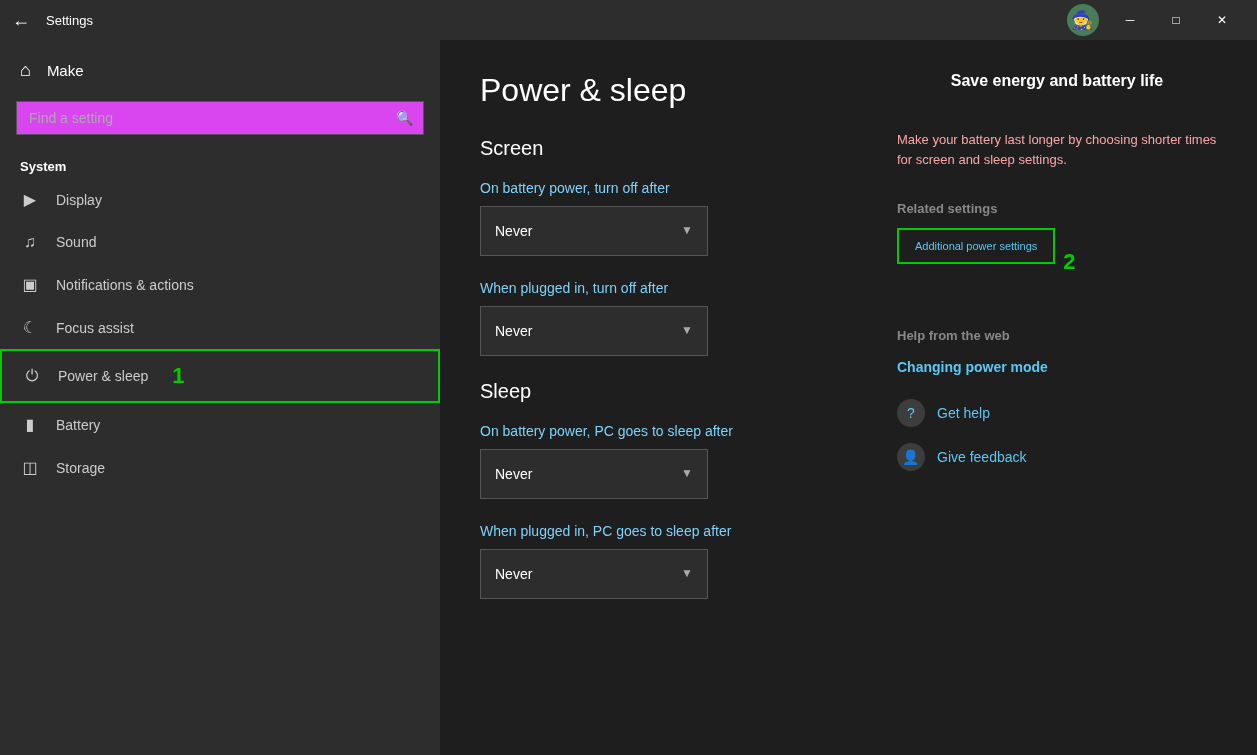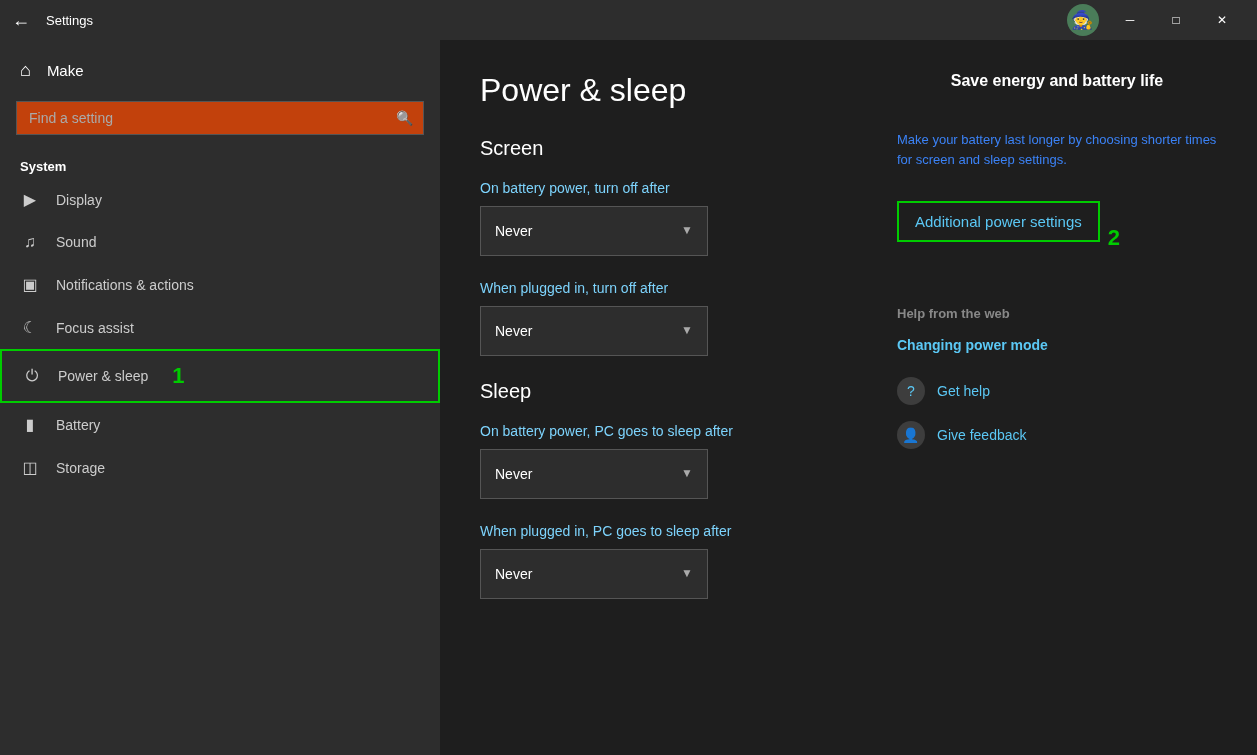--- a/index.html
+++ b/index.html
@@ -87,21 +87,21 @@
       font-size: 15px;
     }
     .sidebar-home .icon { font-size: 18px; }
 
     .search-box {
       margin: 8px 16px 16px 16px;
       position: relative;
     }
     .search-box input {
       width: 100%;
-      background: #c2410c;
+      background: #d946ef;
       border: 1px solid #555;
       color: #ffffff;
       padding: 8px 36px 8px 12px;
       font-size: 14px;
       outline: none;
     }
     .search-box input::placeholder { color: #aaa; }
     .search-box .search-icon {
       position: absolute;
       right: 10px;
@@ -195,37 +195,37 @@
     .side-info-title {
       font-size: 16px;
       font-weight: 600;
       color: #ffffff;
       margin-bottom: 8px;
       text-align: center;
     }
 
     .side-info-text {
       font-size: 13px;
-      color: #3b82f6;
+      color: #fca5a5;
       line-height: 1.5;
       margin-bottom: 32px;
       margin-top: 40px;
     }
 
     .related-settings-label {
       font-size: 13px;
       font-weight: 600;
       color: #888;
       margin-bottom: 12px;
     }
 
     .additional-power-link {
       display: inline-block;
       color: #5bc8f5;
-      font-size: 15px;
+      font-size: 11px;
       cursor: pointer;
       border: 2px solid #00cc00;
       padding: 10px 16px;
       margin-bottom: 32px;
       text-decoration: none;
     }
 
     .help-section-title {
       font-size: 13px;
       font-weight: 600;
@@ -372,20 +372,21 @@
           <span>Never</span>
           <span class="chevron">▼</span>
         </div>
       </div>
     </div>
 
     <div class="content-side">
       <p class="side-info-title">Save energy and battery life</p>
       <p class="side-info-text">Make your battery last longer by choosing shorter times for screen and sleep settings.</p>
 
+      <p class="related-settings-label">Related settings</p>
       <div style="display:flex; align-items:center; margin-bottom: 32px;">
         <a class="additional-power-link">Additional power settings</a>
         <span class="badge-2">2</span>
       </div>
 
       <p class="help-section-title">Help from the web</p>
 
       <div class="changing-power-mode">Changing power mode</div>
 
       <div class="help-link">

